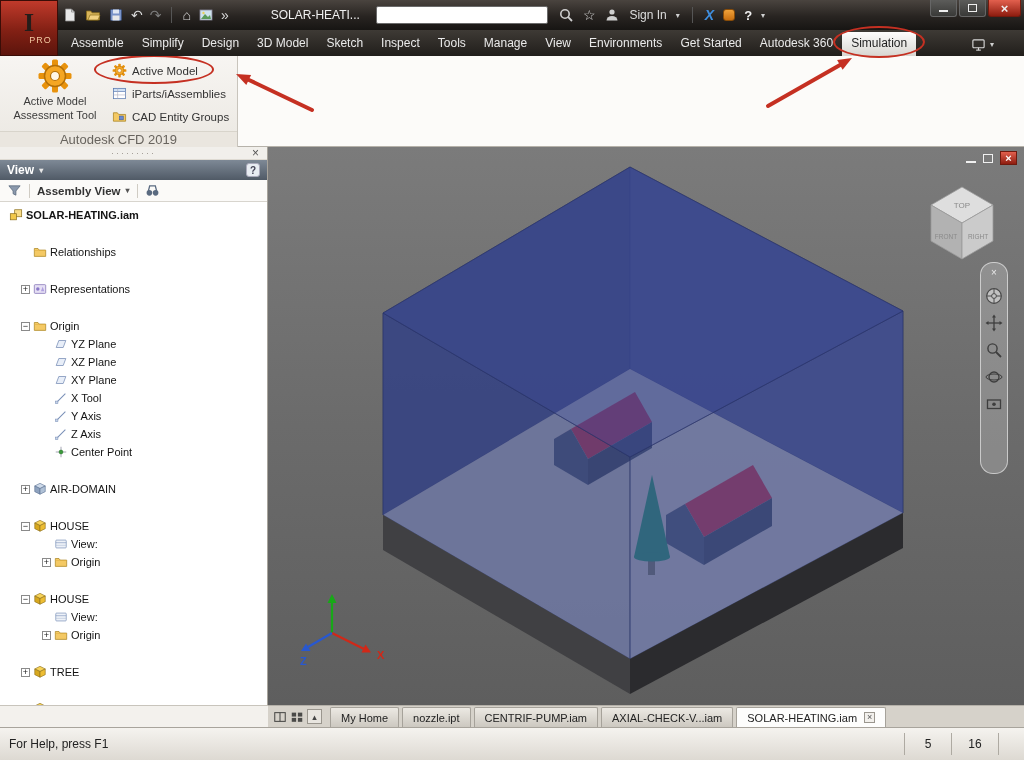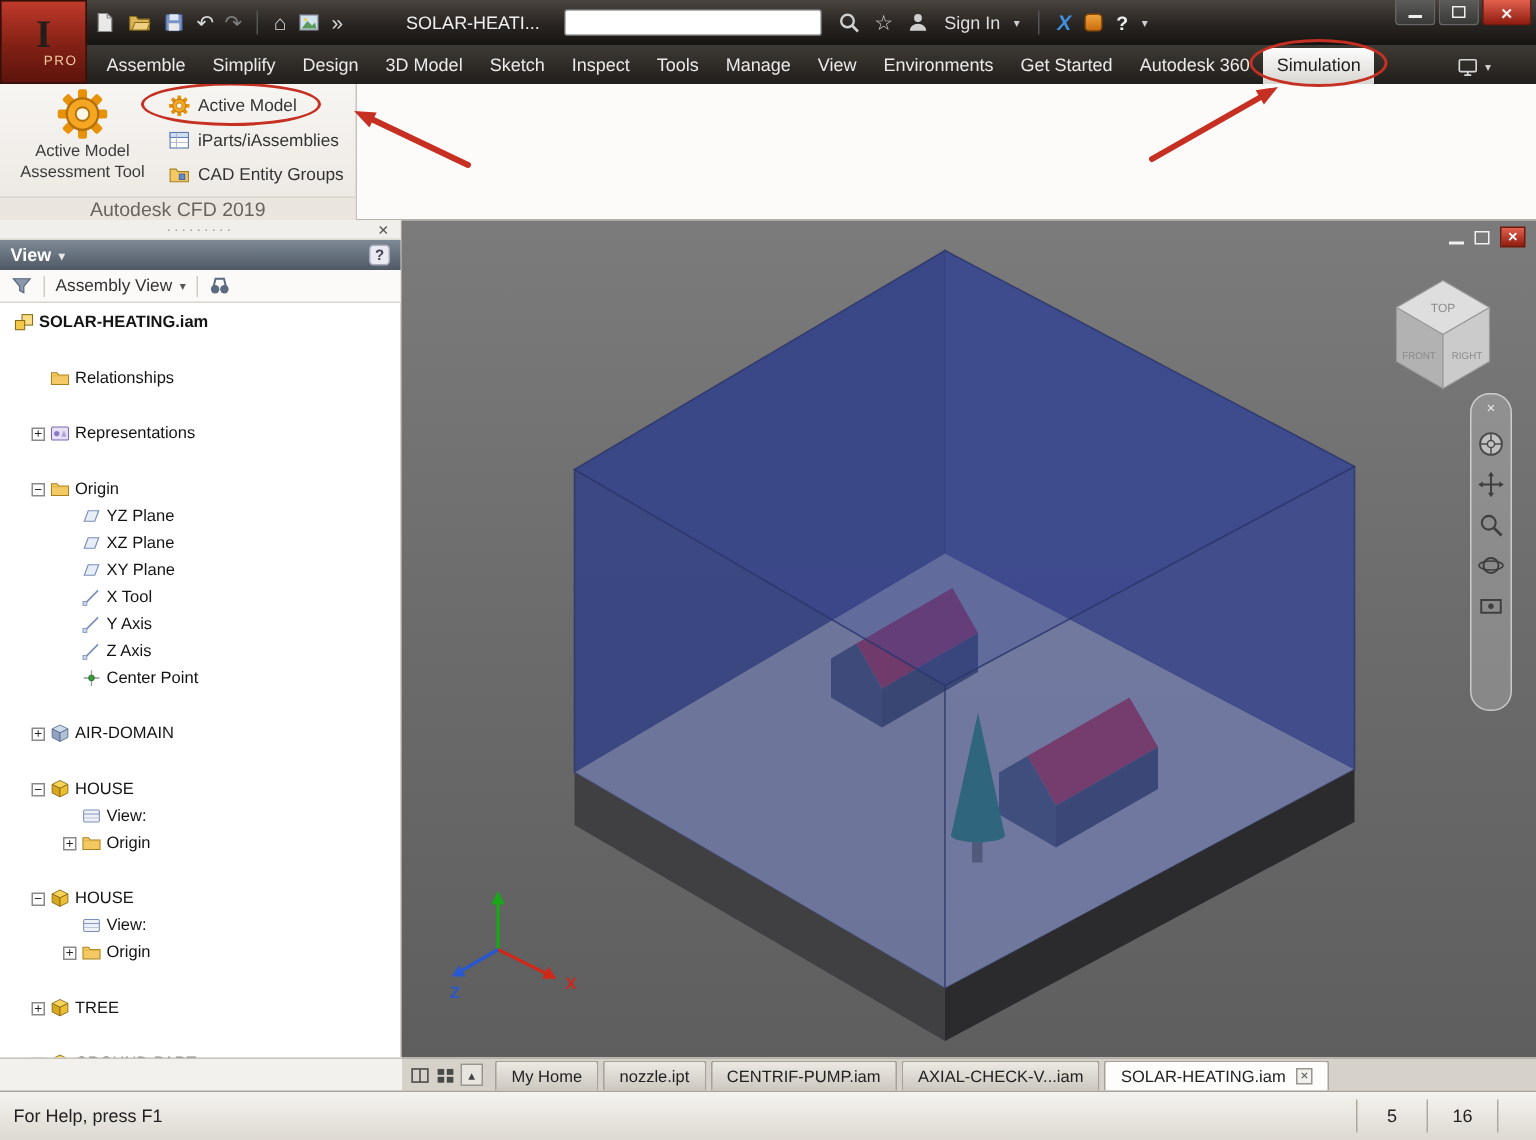--- a/index.html
+++ b/index.html
@@ -69,21 +69,21 @@
   .browser{position:absolute;left:0;top:147px;width:268px;height:558px;background:#fff;border-right:1px solid #a8a49c;}
   .grip{height:13px;background:#f1efeb;border-bottom:1px solid #dedad2;display:flex;align-items:center;
     justify-content:center;color:#9a968e;font-size:9px;letter-spacing:2px;position:relative;}
   .gclose{position:absolute;right:6px;top:-1px;font-size:12px;color:#555;cursor:pointer;}
   .bheader{height:20px;background:linear-gradient(#7e8996,#505a66);color:#fff;font-size:12px;font-weight:bold;
     display:flex;align-items:center;padding:0 7px;}
   .bheader .caret{color:#e8e8e8;margin-left:5px;}
   .bhelp{margin-left:auto;width:14px;height:14px;border:1px solid #aab;border-radius:3px;background:#e8ecf2;
     color:#445;font-size:10px;font-weight:bold;display:flex;align-items:center;justify-content:center;cursor:pointer;}
   .btoolbar{height:22px;border-bottom:1px solid #d8d5ce;display:flex;align-items:center;font-size:11.5px;
-    color:#333;padding:0 7px;gap:7px;background:#fbfaf8;}
+    color:#333;padding:0 7px;gap:7px;background:#fbfaf8;font-weight:bold;}
   .btoolbar .ticon{width:15px;height:15px;color:#5a6a80;}
   .bdiv{width:1px;height:14px;background:#d0ccc4;}
   .viewsel{display:flex;align-items:center;gap:5px;cursor:pointer;}
   .viewsel .caret{color:#555;}
 
   .tree{padding-top:4px;font-size:11px;color:#141414;}
   .trow{height:18px;display:flex;align-items:center;gap:3px;white-space:nowrap;cursor:default;}
   .lvl0{padding-left:9px;font-weight:bold;}
   .lvl1{padding-left:21px;margin-top:19px;}
   .lvl2{padding-left:42px;}

